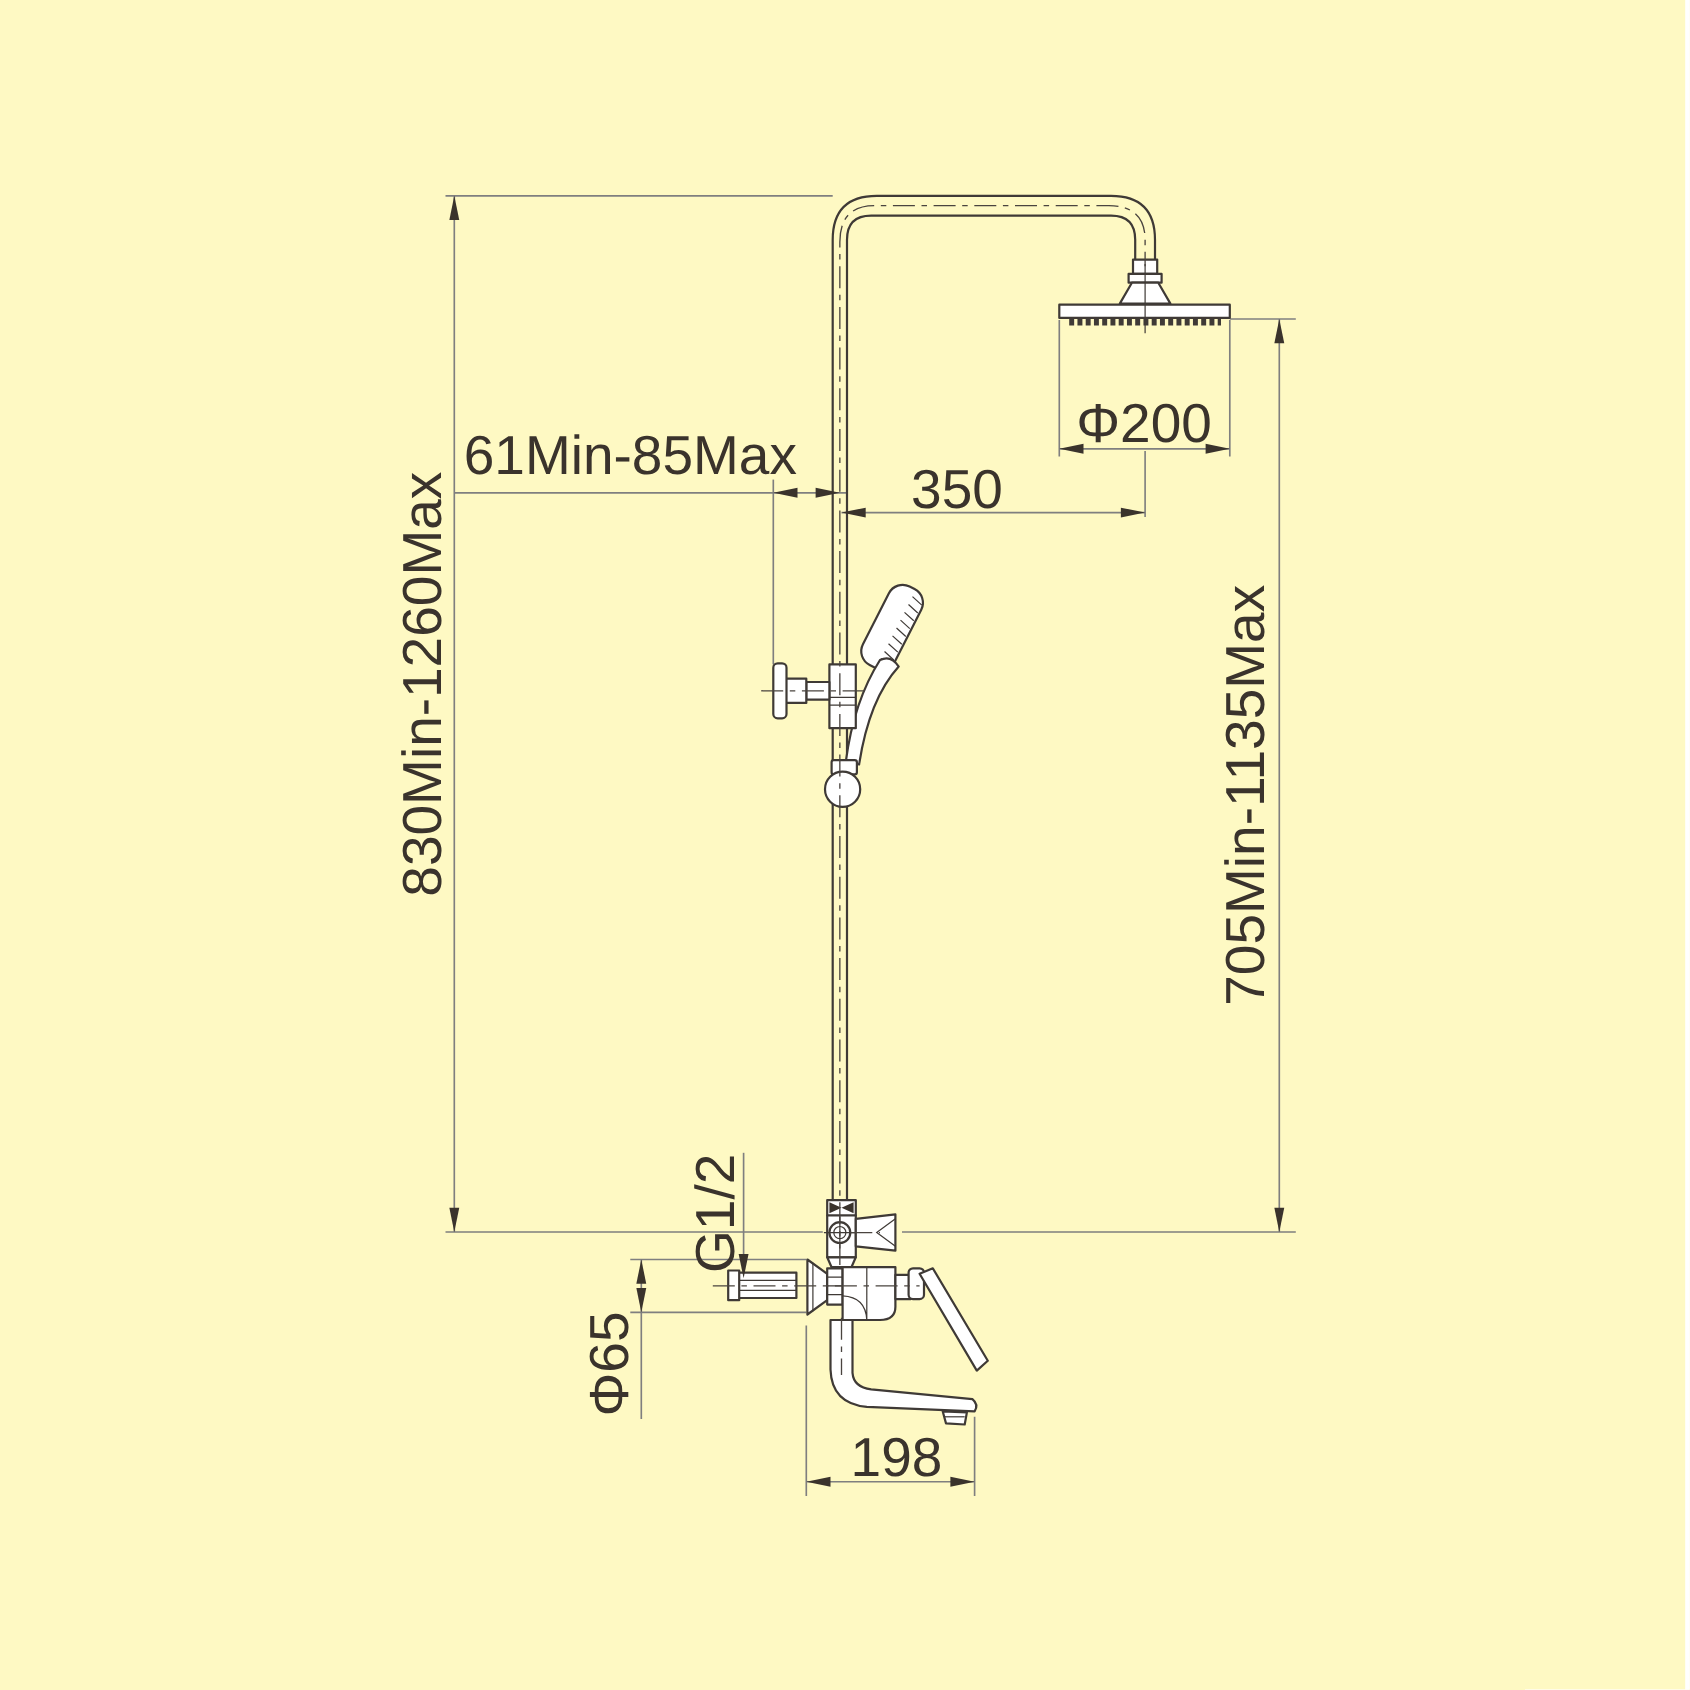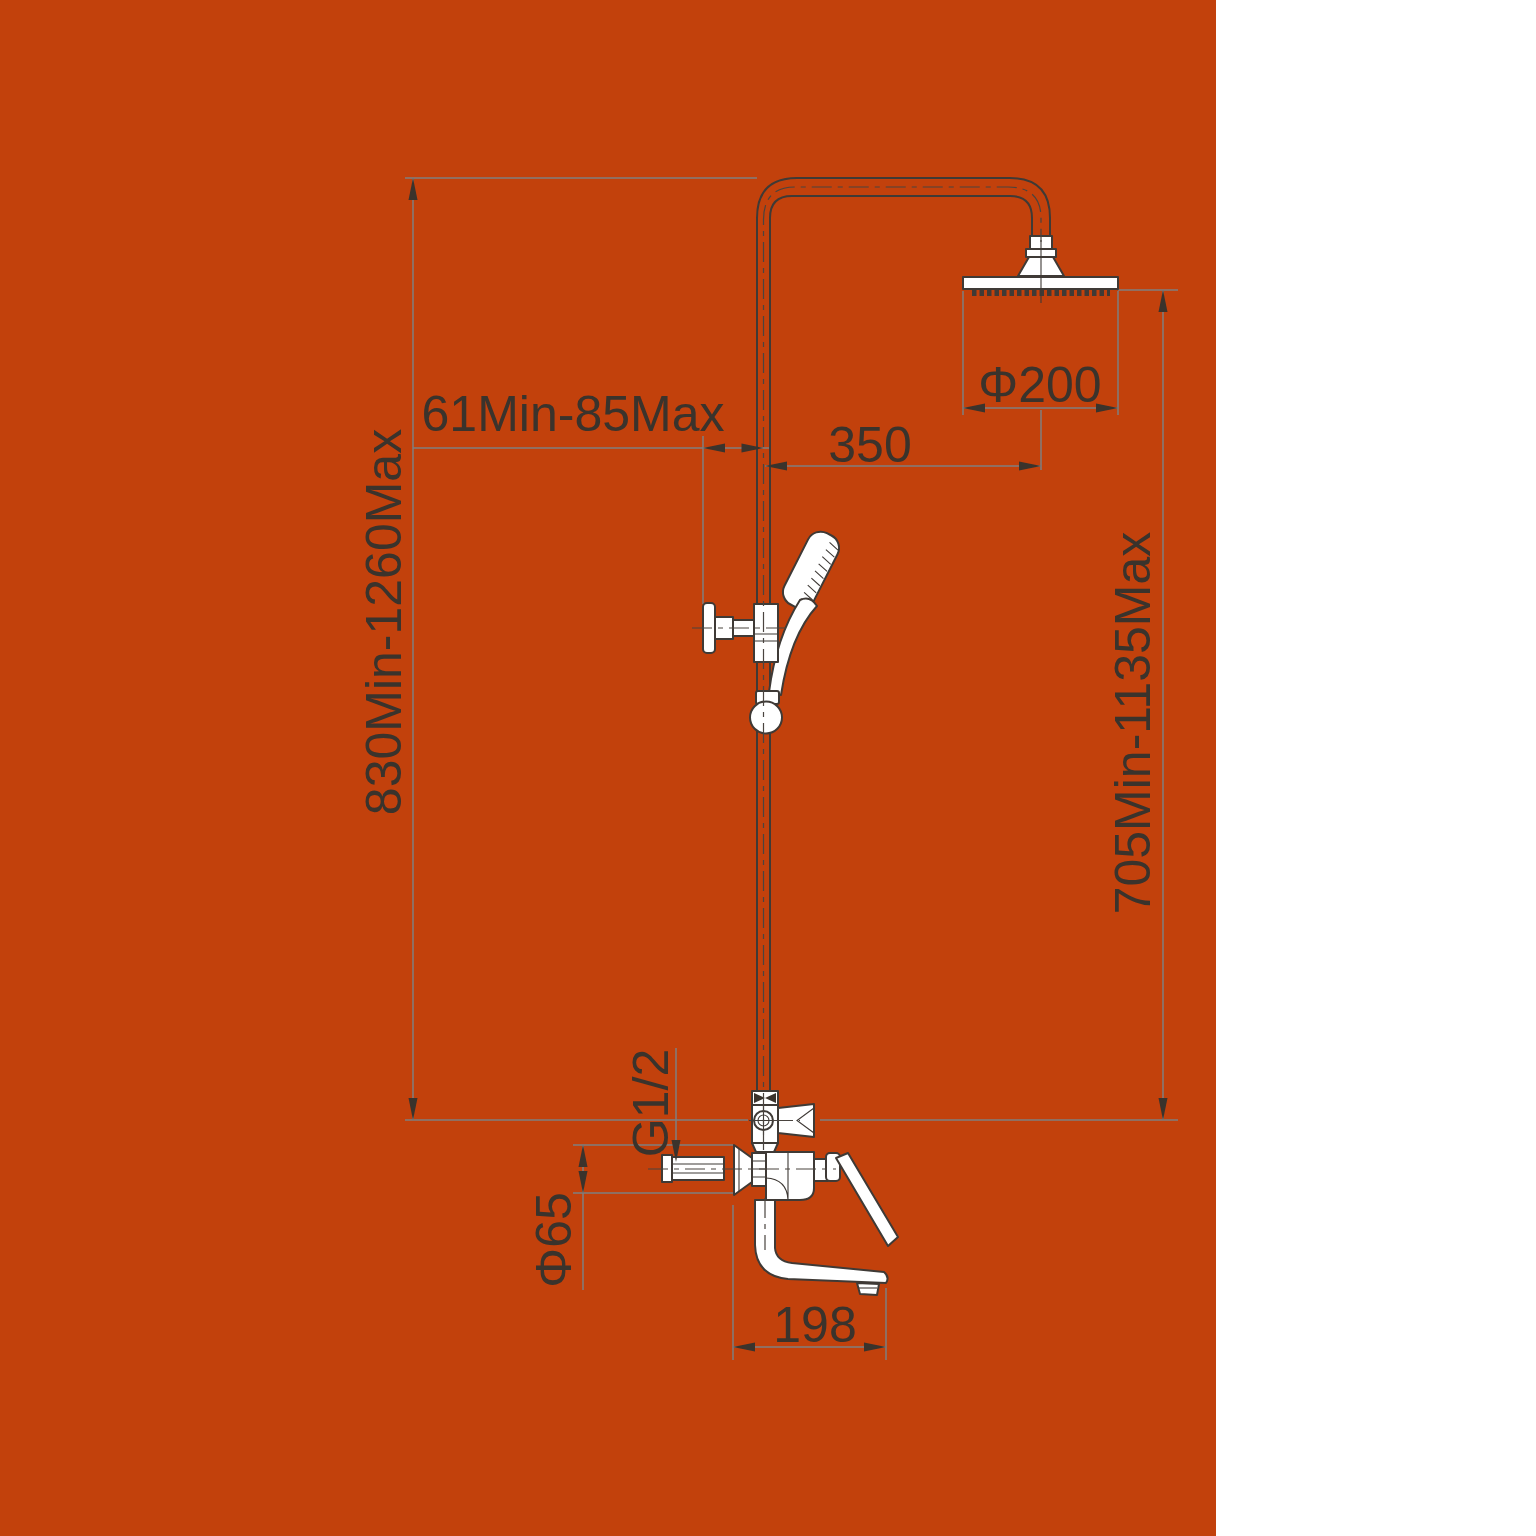--- a/index.html
+++ b/index.html
@@ -1,16 +1,16 @@
 <!DOCTYPE html>
 <html><head>
 <meta charset="utf-8">
 <style>
   html,body{margin:0;padding:0;background:#ffffff;}
-  .canvas{position:relative;width:1216px;height:1536px;background:#c2410c;overflow:hidden;}
+  .canvas{position:relative;width:1532px;height:1536px;background:#fef9c3;overflow:hidden;}
   svg{display:block;}
   .obj{stroke:#3f3a36;stroke-width:2;fill:none;stroke-linecap:round;stroke-linejoin:round;}
   .objf{stroke:#3f3a36;stroke-width:2;fill:#ffffff;stroke-linejoin:round;}
   .objt{stroke:#3f3a36;stroke-width:1.1;fill:none;}
   .dim{stroke:#7f7f7f;stroke-width:1.5;fill:none;}
   .cl{stroke:#4a443f;stroke-width:1.2;fill:none;stroke-dasharray:20 6 5 6;}
   .arr{fill:#3a332c;stroke:none;}
   .teeth{stroke:#3f3a36;stroke-width:6;fill:none;stroke-dasharray:4.5 3;}
   .lbl{fill:#3a332c;font-family:"Liberation Sans","DejaVu Sans",sans-serif;font-size:50px;}
 </style>

